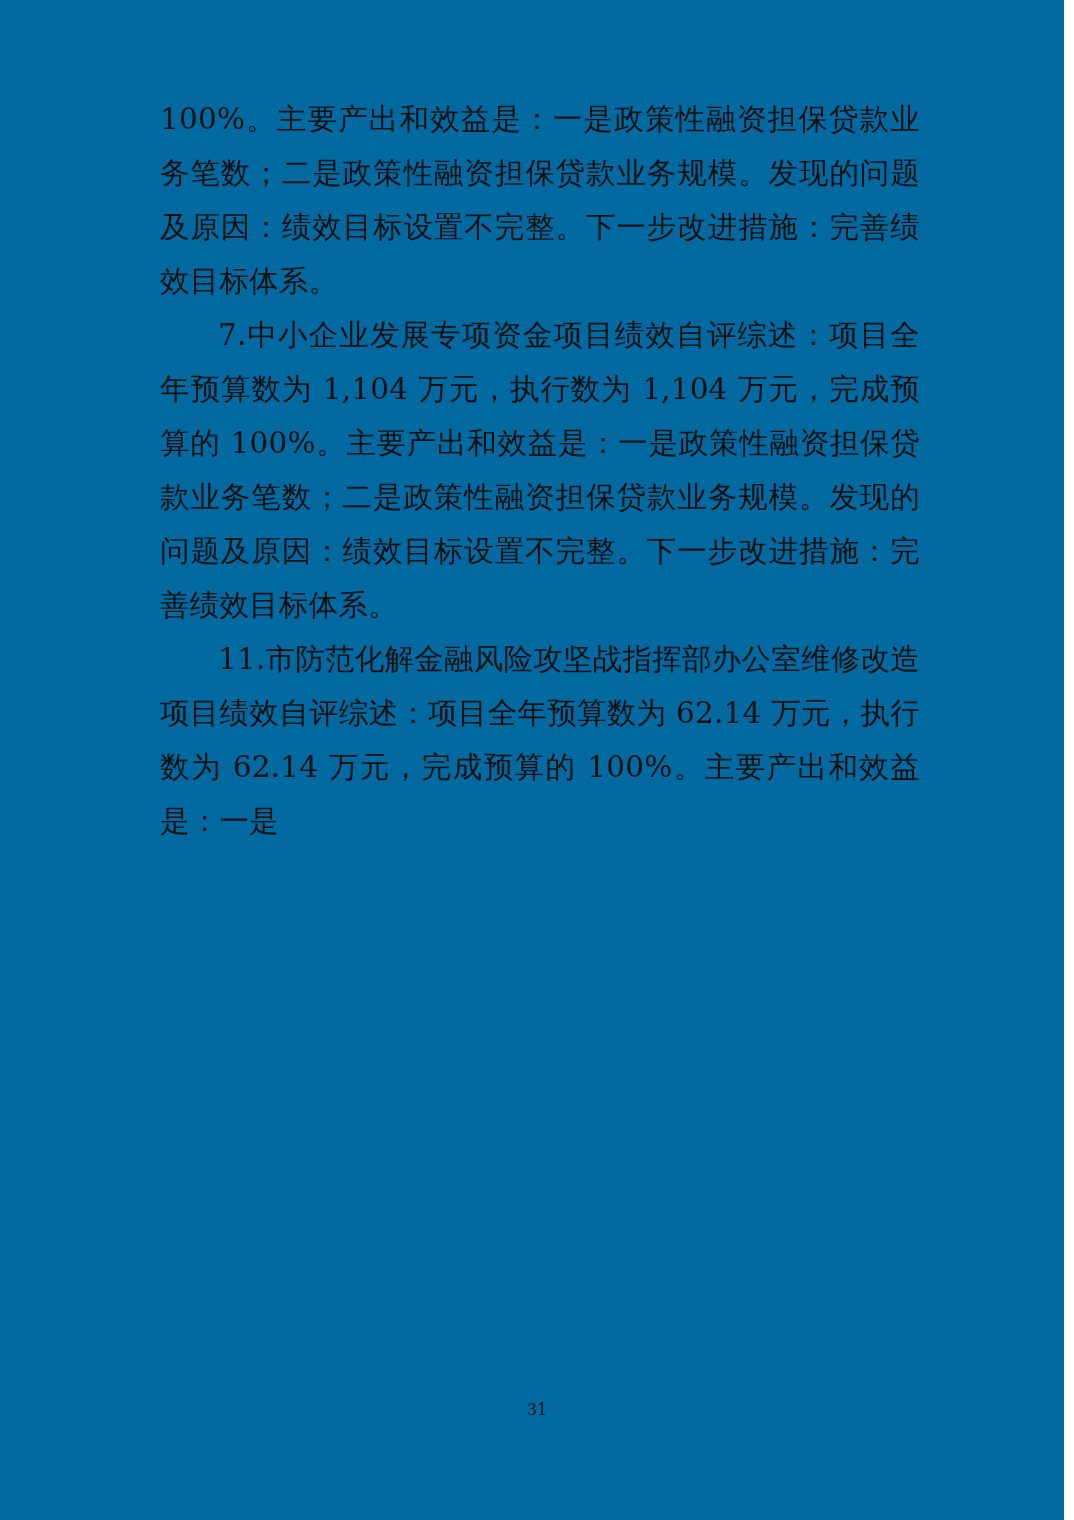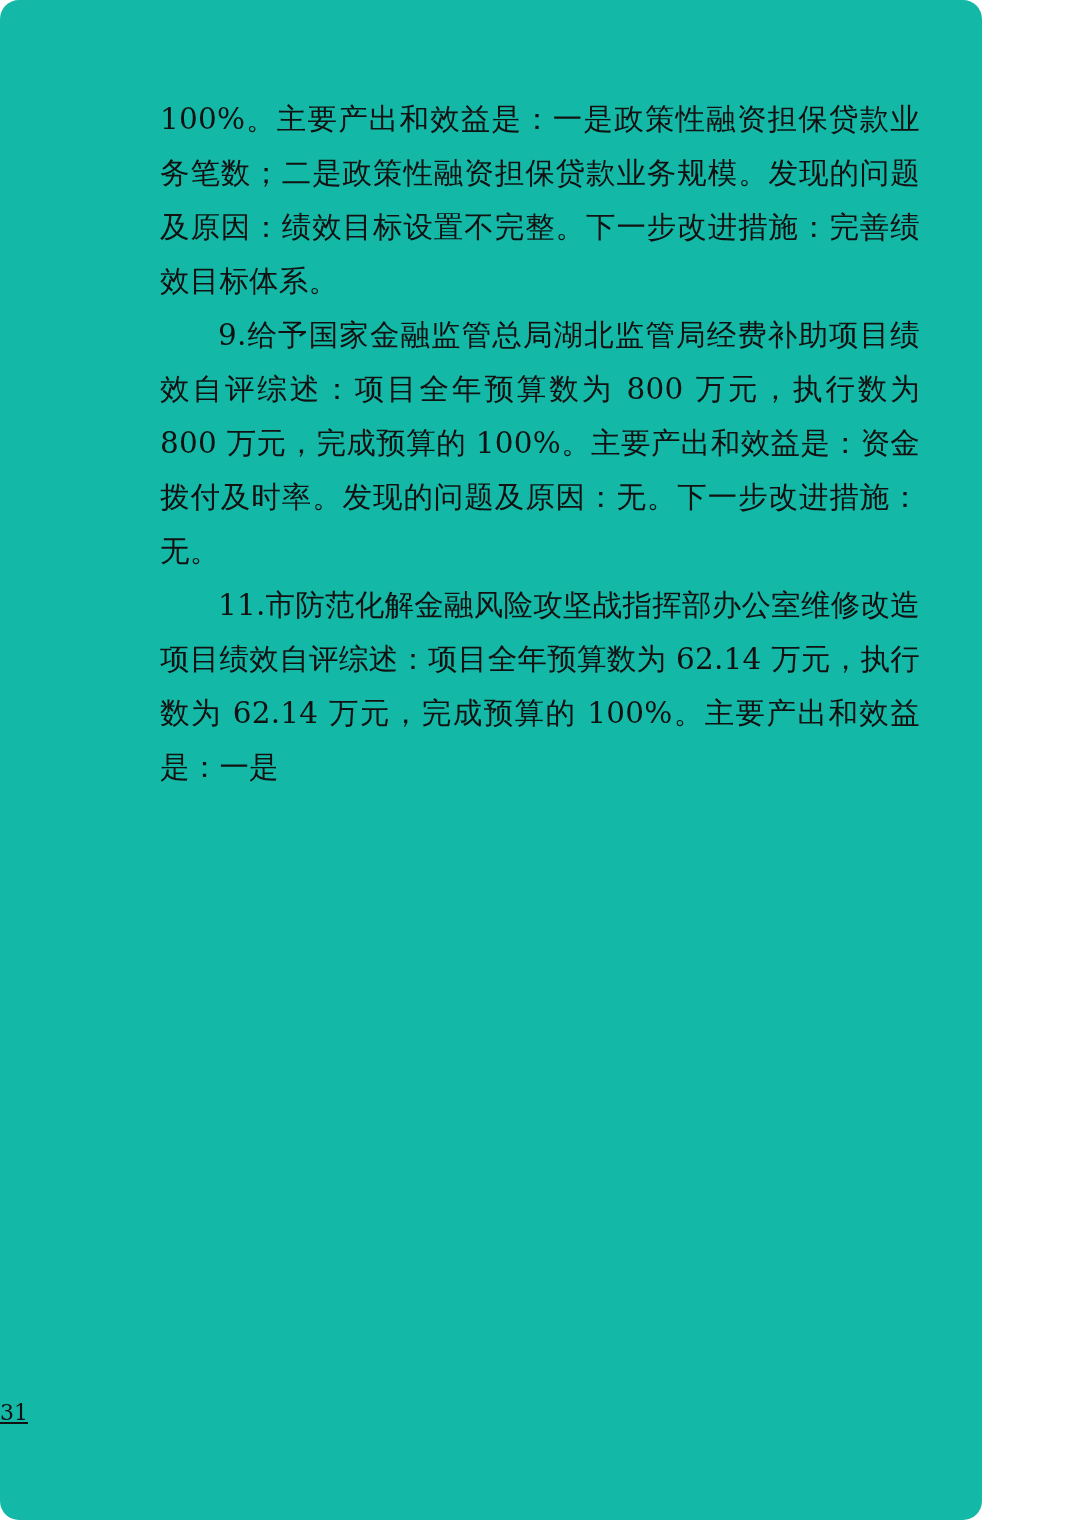--- a/index.html
+++ b/index.html
@@ -11,24 +11,23 @@
     width: 1074px;
     height: 1520px;
     font-family: "DejaVu Serif", "Liberation Serif", serif;
     color: #000000;
     position: relative;
     overflow: hidden;
   }
   .page {
     position: absolute;
     left: 0; top: 0;
-    width: 982px;
+    width: 1064px;
     height: 1520px;
-    background: #14b8a6;
-    border-radius: 19px;
+    background: #0369a1;
   }
   .content {
     position: absolute;
     left: 160px;
     top: 92px;
     width: 760px;
   }
   .para {
     font-size: 29.5px;
     line-height: 54px;
@@ -39,29 +38,29 @@
     color: #111;
   }
   .para.indent {
     text-indent: 58px;
   }
   .page-number {
     position: absolute;
     left: 0;
     top: 1400px;
     width: 1074px;
-    font-size: 22px;
+    text-align: center;
+    font-size: 16px;
     font-family: "DejaVu Serif", "Liberation Serif", serif;
     color: #111;
-    text-decoration: underline;
   }
 </style>
 </head>
 <body>
 
 <div class="page">
   <div class="content">
     <p class="para">100%。主要产出和效益是：一是政策性融资担保贷款业务笔数；二是政策性融资担保贷款业务规模。发现的问题及原因：绩效目标设置不完整。下一步改进措施：完善绩效目标体系。</p>
-    <p class="para indent">9.给予国家金融监管总局湖北监管局经费补助项目绩效自评综述：项目全年预算数为 800 万元，执行数为 800 万元，完成预算的 100%。主要产出和效益是：资金拨付及时率。发现的问题及原因：无。下一步改进措施：无。</p>
+    <p class="para indent">7.中小企业发展专项资金项目绩效自评综述：项目全年预算数为 1,104 万元，执行数为 1,104 万元，完成预算的 100%。主要产出和效益是：一是政策性融资担保贷款业务笔数；二是政策性融资担保贷款业务规模。发现的问题及原因：绩效目标设置不完整。下一步改进措施：完善绩效目标体系。</p>
     <p class="para indent">11.市防范化解金融风险攻坚战指挥部办公室维修改造项目绩效自评综述：项目全年预算数为 62.14 万元，执行数为 62.14 万元，完成预算的 100%。主要产出和效益是：一是</p>
   </div>
   <div class="page-number">31</div>
 </div>
 
 </body></html>

